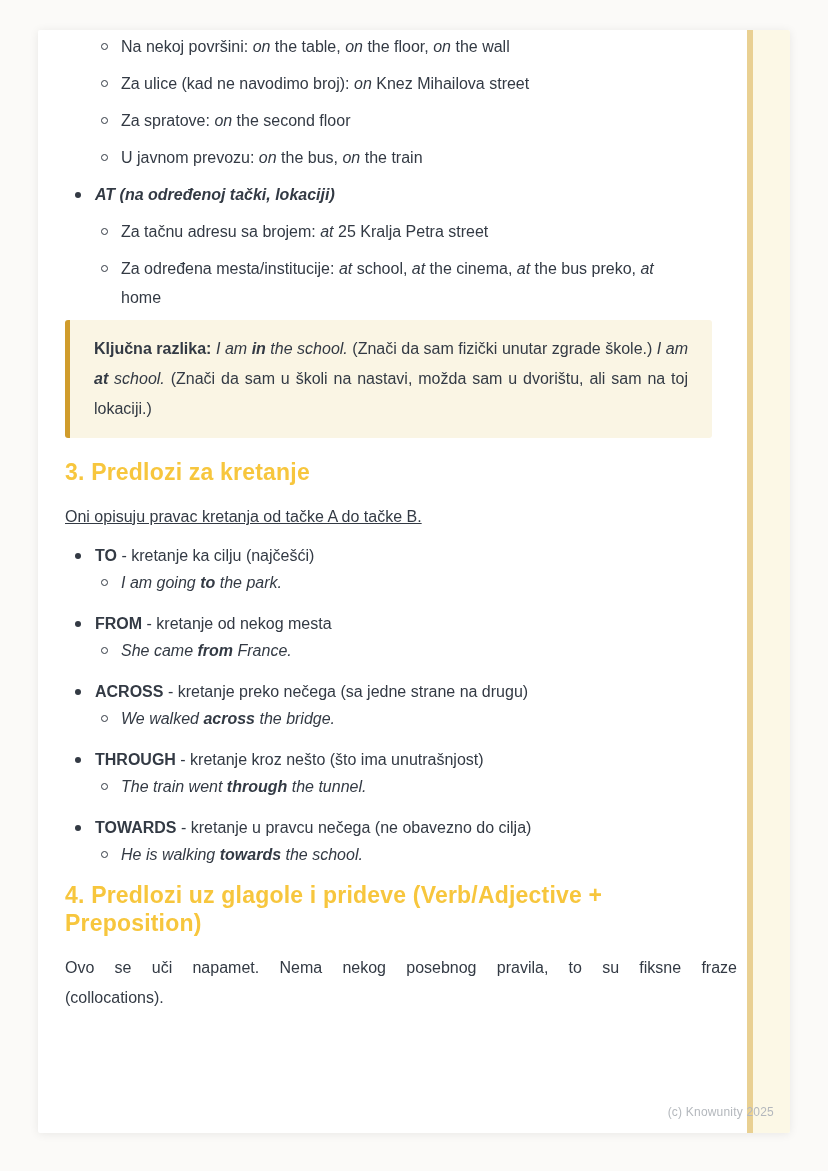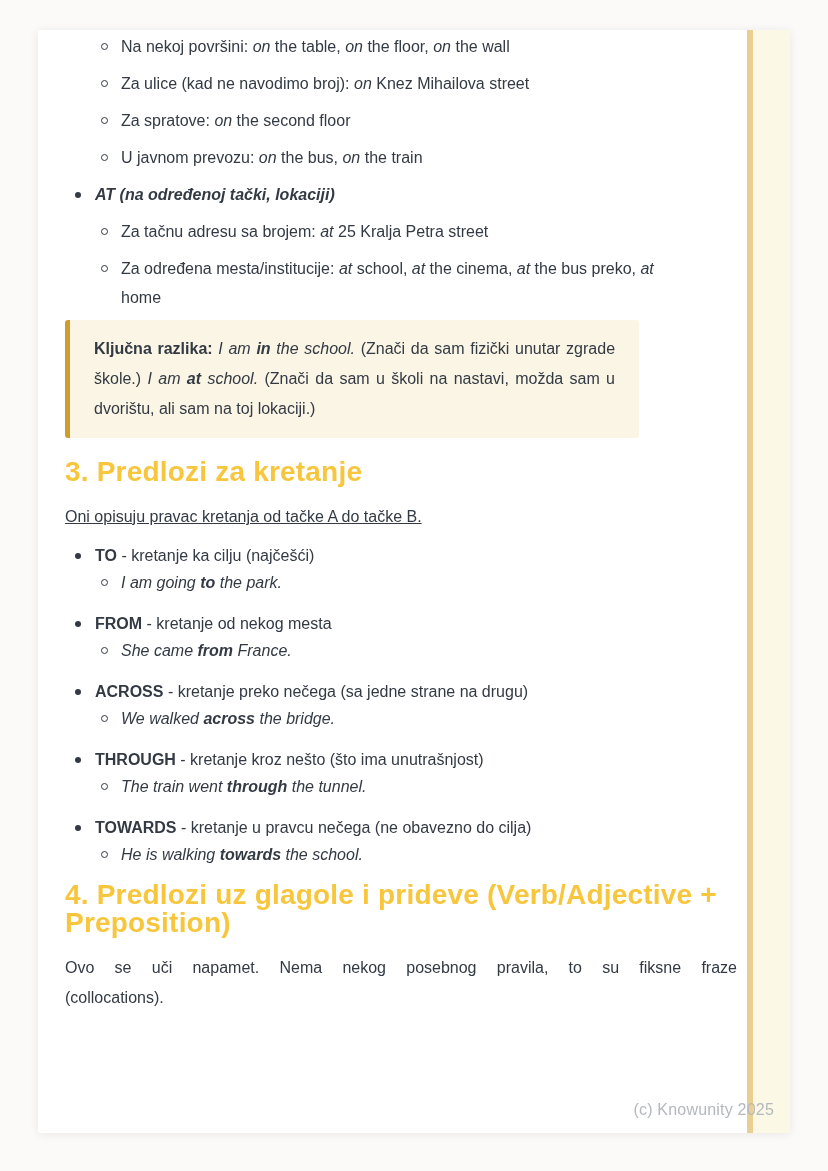--- a/index.html
+++ b/index.html
@@ -42,27 +42,27 @@
     position:relative;padding-left:30px;line-height:29px;
   }
   .top-item::before{
     content:"";position:absolute;left:10px;top:12px;
     width:6px;height:6px;border-radius:50%;background:#333a44;
   }
   .at-term{margin-top:4px;font-weight:700;font-style:italic;}
   .at-sublist{margin-top:8px;}
   
   .callout{
-    margin-top:6px;width:574px;box-sizing:border-box;
+    margin-top:6px;width:647px;box-sizing:border-box;
     background:#faf5e4;border-left:5px solid #d09c2c;border-radius:3px;
     padding:14px 24px;line-height:30px;text-align:justify;
   }
   
   .section-heading{
-    margin:0;font-size:28px;font-weight:700;color:#f7c63d;
+    margin:0;font-size:23px;font-weight:700;color:#f7c63d;
     line-height:28px;letter-spacing:0.2px;
   }
   .h3{margin-top:20px;}
   .h4{margin-top:0px;}
   .intro{margin-top:16px;line-height:29px;text-decoration:underline;}
   
   .move-list{margin-top:10px;}
   .move-group{margin-bottom:14px;}
   .move-group .term-row{line-height:29px;}
   .move-group .example{
@@ -71,21 +71,21 @@
   .move-group .example::before{top:9px;}
   .closing{margin-top:16px;line-height:30px;}
   .closing .just{text-align:justify;text-align-last:justify;}
   
   .s-i{font-style:italic;text-align:center;}
   .s-b{font-weight:700;}
   .s-bi{font-weight:700;font-style:italic;}
   .term{font-weight:700;}
   .watermark{
     position:absolute;right:16px;bottom:14px;
-    font-size:16px;color:#b4b8bd;z-index:5;letter-spacing:0.2px;
+    font-size:12px;color:#b4b8bd;z-index:5;letter-spacing:0.2px;
   }
 </style>
 </head>
 <body>
 
 <div class="page-card">
   <div class="accent-cream"></div>
   <div class="accent-gold-line"></div>
 
   <div class="content">

